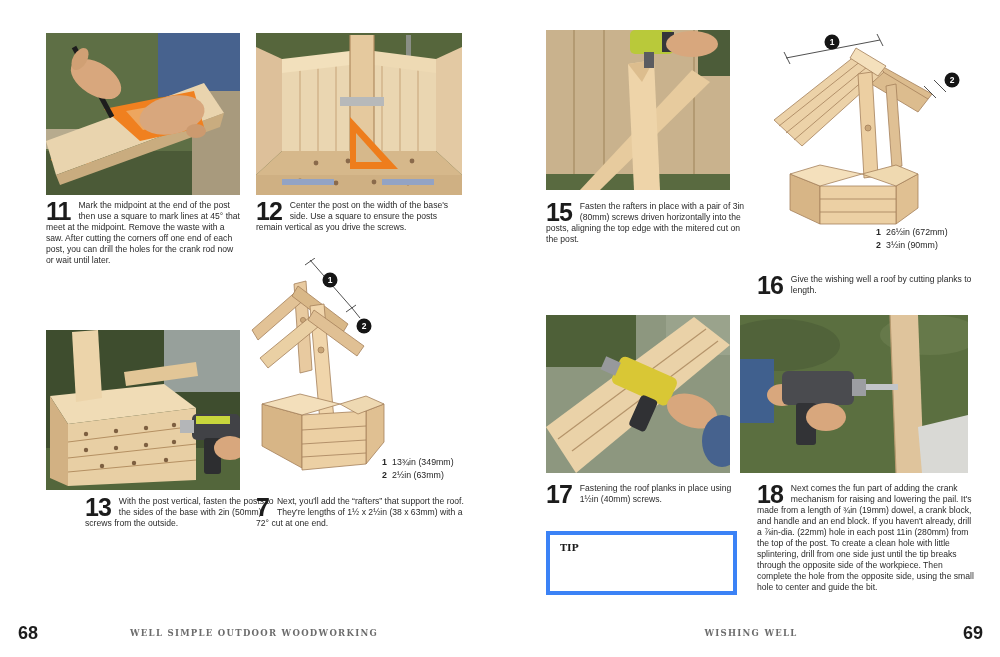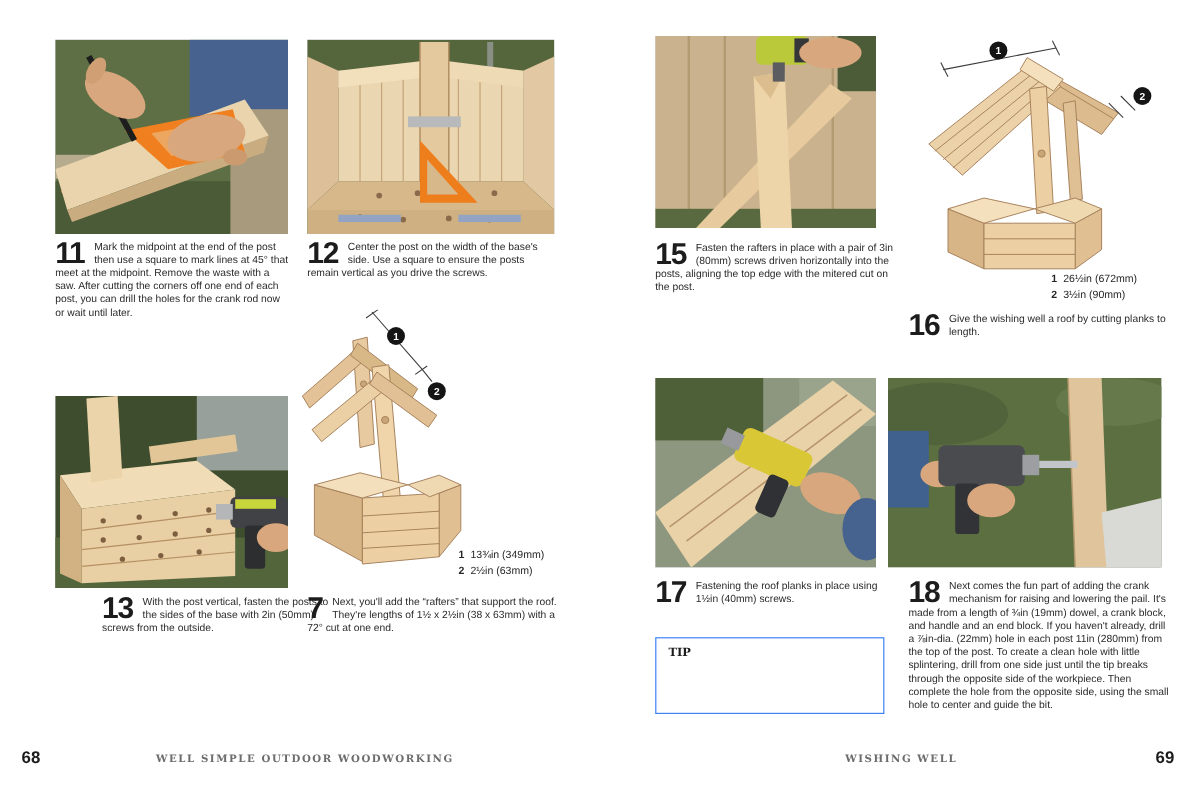--- a/index.html
+++ b/index.html
@@ -18,25 +18,25 @@
     letter-spacing:-1px;margin:1px 8px 0 0;color:#1c1c1c;
   }
   .step-text{margin:0;font-size:8.6px;line-height:11px;color:#2a2a2a;}
 
   .measure{position:absolute;font-size:8.8px;line-height:13px;color:#262626;}
   .measure .m-num{font-weight:bold;display:inline-block;width:10px;}
 
   .badge-t{fill:#ffffff;font-size:8.5px;font-weight:bold;text-anchor:middle;
            font-family:"Liberation Sans",sans-serif;}
 
-  .tip-box{position:absolute;border:1px solid #3b82f6;padding:7px 10px;box-sizing:border-box;background:#fff;}
+  .tip-box{position:absolute;border:4px solid #3b82f6;padding:7px 10px;box-sizing:border-box;background:#fff;}
   .tip-title{font-family:"DejaVu Serif",serif;font-weight:bold;font-size:9.5px;margin:0 0 3px 0;color:#1c1c1c;}
   .tip-text{font-size:8.6px;line-height:11.5px;margin:0;}
 
-  .folio{position:absolute;font-size:14px;font-weight:bold;color:#1c1c1c;}
+  .folio{position:absolute;font-size:18px;font-weight:bold;color:#1c1c1c;}
   .running{
     position:absolute;font-family:"DejaVu Serif",serif;font-weight:bold;
     font-size:8.5px;letter-spacing:1.3px;color:#6c6c6c;text-align:center;white-space:nowrap;
   }
 </style>
 </head>
 <body>
 
 <div class="spread">
 
@@ -265,21 +265,21 @@
 
     <div class="measure" style="left:876px;top:226px;">
       <div>
         <span class="m-num">1</span><span>26½in (672mm)</span>
       </div>
       <div>
         <span class="m-num">2</span><span>3½in (90mm)</span>
       </div>
     </div>
 
-    <div class="step" style="left:757px;top:260px;width:215px;">
+    <div class="step" style="left:757px;top:274px;width:215px;">
       <span class="step-num">16</span>
       <p class="step-text">Give the wishing well a roof by cutting planks to length.</p>
     </div>
 
     <div class="photo" style="left:546px;top:315px;width:184px;height:158px;">
       <svg viewBox="0 0 184 158" preserveAspectRatio="none">
         <rect width="184" height="158" fill="#8d977f"></rect>
         <rect width="90" height="52" fill="#4e6038"></rect>
         <rect x="120" width="64" height="40" fill="#9aa38c"></rect>
         <polygon points="0,112 148,2 184,30 30,158" fill="#ead2a8"></polygon>

